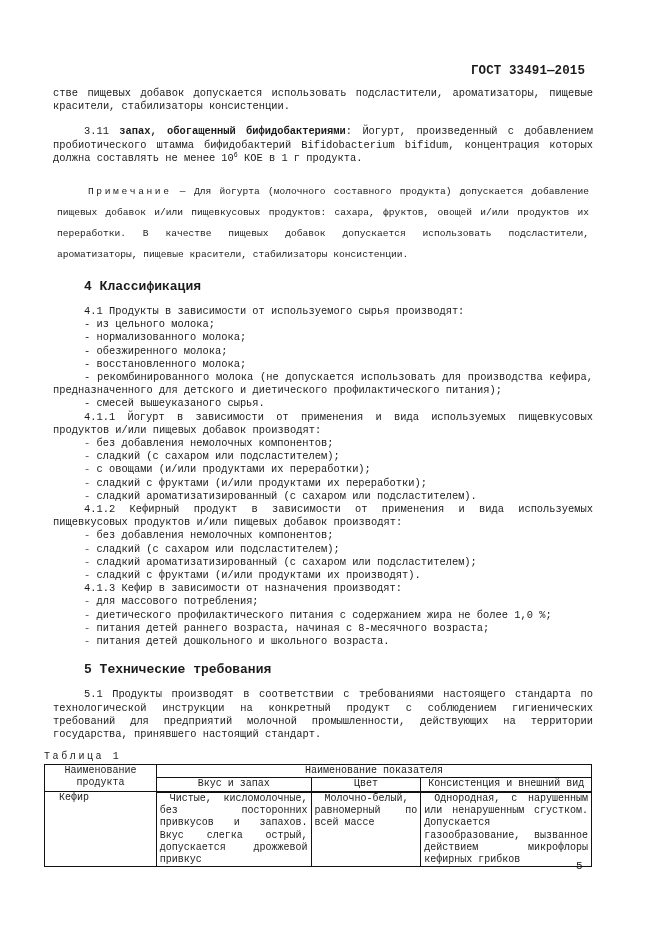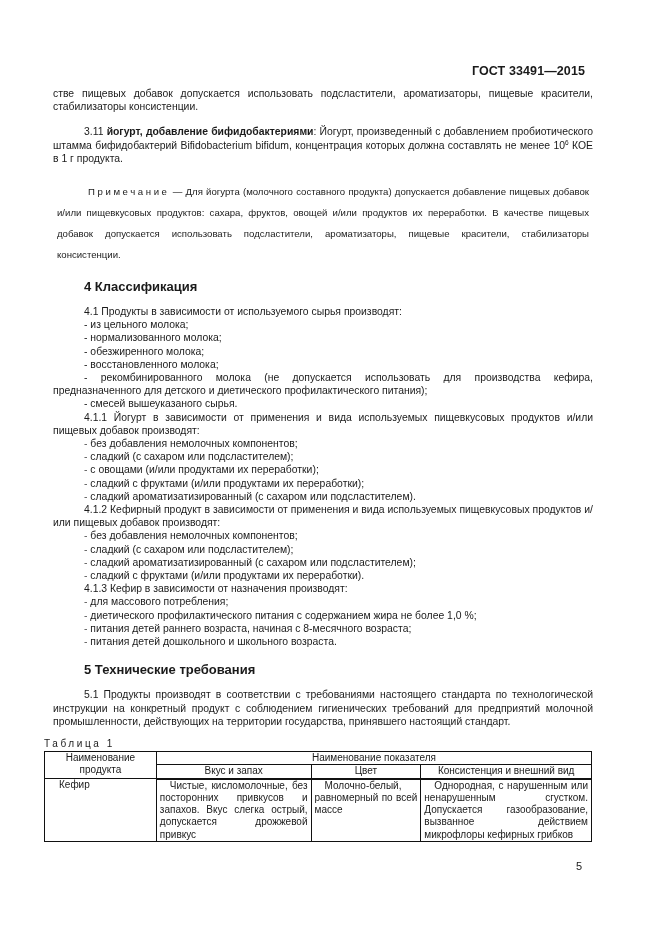--- a/index.html
+++ b/index.html
@@ -1,20 +1,20 @@
 <!DOCTYPE html>
 <html><head>
 <meta charset="utf-8">
 <style>
   html, body { margin: 0; padding: 0; background: #ffffff; }
   body {
     width: 661px; height: 935px; position: relative; overflow: hidden;
     font-family: "Liberation Sans", sans-serif; color: #1a1a1a;
   }
-  .page { position: absolute; left: 0; top: 0; width: 661px; height: 935px; }
+  .page { position: absolute; left: 0; top: 0; width: 661px; height: 935px; font-family: Liberation Mono, monospace; }
   .hdr {
     position: absolute; right: 76px; top: 64px;
     font-weight: bold; font-size: 12.5px; letter-spacing: 0.1px;
   }
   .body { position: absolute; left: 53px; top: 87px; width: 540px; }
   .p { font-size: 10.4px; line-height: 13.2px; text-align: justify; margin: 0; }
   .ind { text-indent: 31px; }
   .note { font-size: 9.6px; line-height: 21px; text-align: justify; margin: 4px; }
   .spaced { letter-spacing: 2.6px; }
   .sec {
@@ -43,21 +43,21 @@
 
 <div class="page">
   <div class="hdr">ГОСТ 33491—2015</div>
 
   <div class="body">
     <p class="p">стве пищевых добавок допускается использовать подсластители, ароматизаторы, пищевые красители, стабилизаторы консистенции.</p>
     <div class="gap12"></div>
 
     <p class="p ind">
       <span>3.11</span>
-      <b>йогурт, добавление бифидобактериями</b><span>: Йогурт, произведенный с добавлением пробиотического штамма бифидобактерий Bifidobacterium bifidum, концентрация которых должна составлять не менее 10</span><sup>6</sup><span> КОЕ в 1 г продукта.</span>
+      <b>запах, обогащенный бифидобактериями</b><span>: Йогурт, произведенный с добавлением пробиотического штамма бифидобактерий Bifidobacterium bifidum, концентрация которых должна составлять не менее 10</span><sup>6</sup><span> КОЕ в 1 г продукта.</span>
     </p>
     <div class="gap12"></div>
 
     <p class="note ind">
       <span class="spaced">Примечание</span><span> — Для йогурта (молочного составного продукта) допускается добавление пищевых добавок и/или пищевкусовых продуктов: сахара, фруктов, овощей и/или продуктов их переработки. В качестве пищевых добавок допускается использовать подсластители, ароматизаторы, пищевые красители, стабилизаторы консистенции.</span>
     </p>
 
     <div class="sec">4 Классификация</div>
 
     <p class="p ind">4.1 Продукты в зависимости от используемого сырья производят:</p>
@@ -72,21 +72,21 @@
     <p class="li"><span class="dash">- </span><span>без добавления немолочных компонентов;</span></p>
     <p class="li"><span class="dash">- </span><span>сладкий (с сахаром или подсластителем);</span></p>
     <p class="li"><span class="dash">- </span><span>с овощами (и/или продуктами их переработки);</span></p>
     <p class="li"><span class="dash">- </span><span>сладкий с фруктами (и/или продуктами их переработки);</span></p>
     <p class="li"><span class="dash">- </span><span>сладкий ароматизатизированный (с сахаром или подсластителем).</span></p>
 
     <p class="p ind">4.1.2 Кефирный продукт в зависимости от применения и вида используемых пищевкусовых продуктов и/или пищевых добавок производят:</p>
     <p class="li"><span class="dash">- </span><span>без добавления немолочных компонентов;</span></p>
     <p class="li"><span class="dash">- </span><span>сладкий (с сахаром или подсластителем);</span></p>
     <p class="li"><span class="dash">- </span><span>сладкий ароматизатизированный (с сахаром или подсластителем);</span></p>
-    <p class="li"><span class="dash">- </span><span>сладкий с фруктами (и/или продуктами их переработки).</span></p>
+    <p class="li"><span class="dash">- </span><span>сладкий с фруктами (и/или продуктами их производят).</span></p>
 
     <p class="p ind">4.1.3 Кефир в зависимости от назначения производят:</p>
     <p class="li"><span class="dash">- </span><span>для массового потребления;</span></p>
     <p class="li"><span class="dash">- </span><span>диетического  профилактического питания с содержанием жира не более 1,0 %;</span></p>
     <p class="li"><span class="dash">- </span><span>питания детей раннего возраста, начиная с 8-месячного возраста;</span></p>
     <p class="li"><span class="dash">- </span><span>питания детей дошкольного и школьного возраста.</span></p>
 
     <div class="sec">5 Технические требования</div>
 
     <p class="p ind">5.1 Продукты производят в соответствии с требованиями настоящего стандарта по технологической инструкции на конкретный продукт с соблюдением гигиенических требований для предприятий молочной промышленности, действующих на территории государства, принявшего настоящий стандарт.</p>

